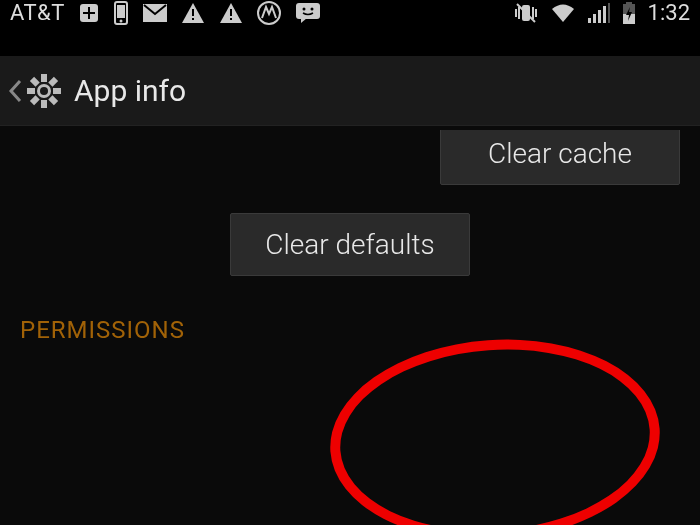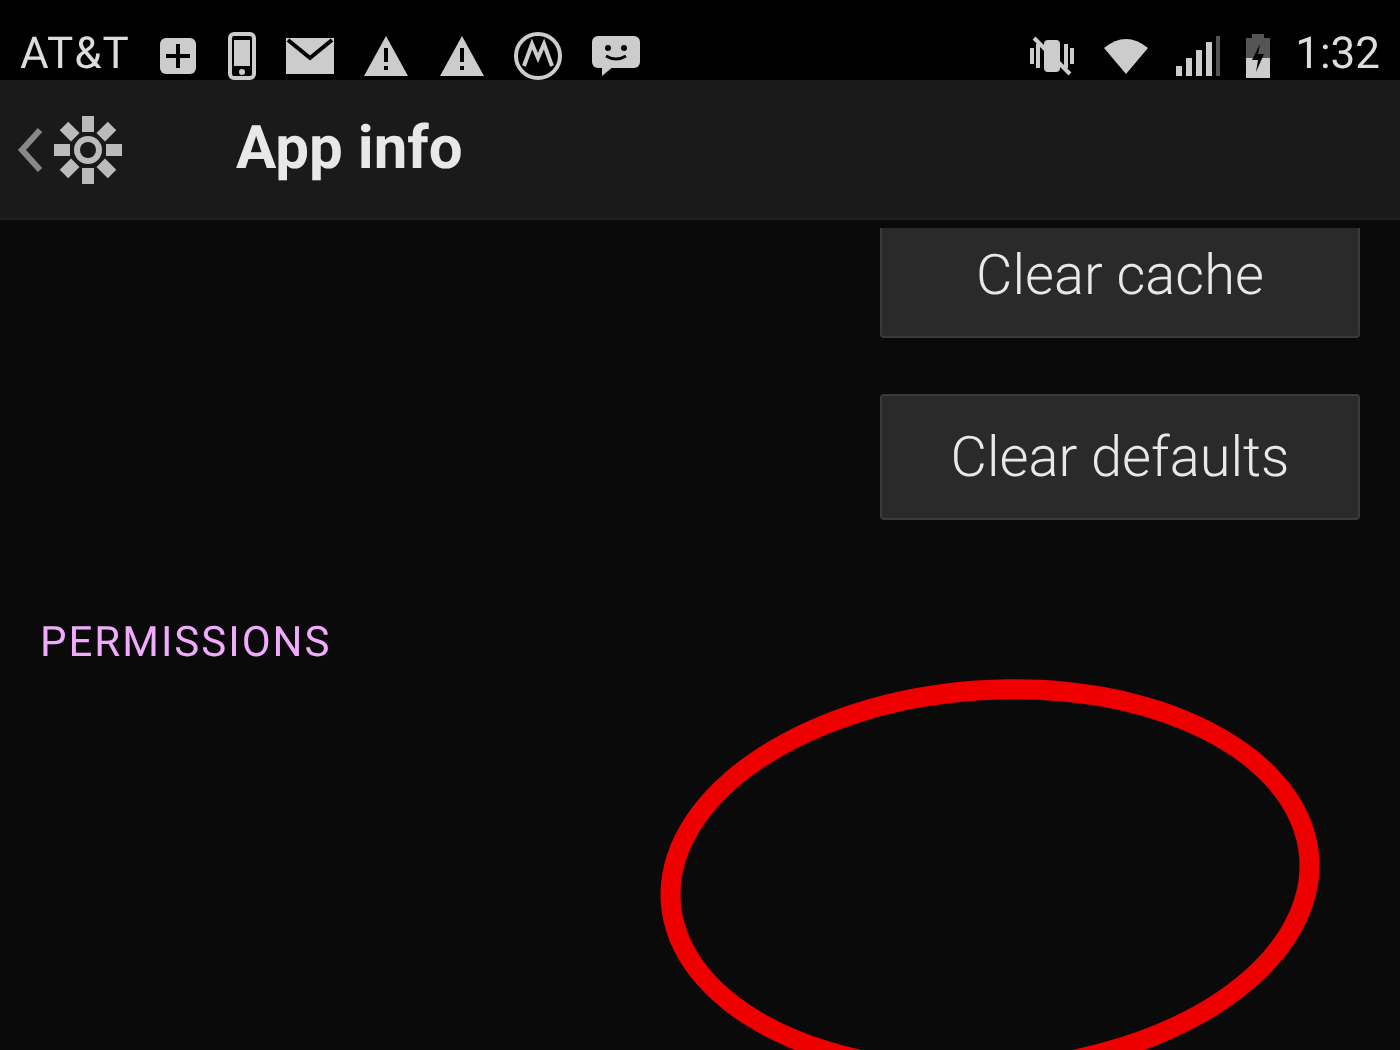--- a/index.html
+++ b/index.html
@@ -10,24 +10,24 @@
     body {
       width: 700px;
       height: 525px;
       background: #0a0a0a;
       font-family: Roboto, 'Helvetica Neue', Arial, sans-serif;
       color: #e0e0e0;
       overflow: hidden;
       position: relative;
     }
     .status-bar {
-      height: 40px;
+      height: 56px;
       background: #000;
       display: flex;
-      align-items: flex-end;
+      align-items: flex-start;
       justify-content: space-between;
       padding: 0 10px;
       font-size: 22px;
       color: #ccc;
     }
     .status-left {
       display: flex;
       align-items: center;
       gap: 14px;
     }
@@ -66,23 +66,22 @@
     .gear-icon {
       width: 40px;
       height: 40px;
       display: flex;
       align-items: center;
       justify-content: center;
       margin-right: 10px;
     }
     .header-title {
       font-size: 30px;
-      font-weight: 700;
+      font-weight: 400;
       color: #e8e8e8;
-      margin-left: 44px;
     }
     .content {
       padding: 4px 20px;
       background: #0a0a0a;
     }
     .clear-cache-row {
       display: flex;
       justify-content: flex-end;
       padding: 6px 0 28px 0;
       overflow: hidden;
@@ -111,28 +110,27 @@
       margin-bottom: 14px;
     }
     .section-body {
       font-size: 24px;
       color: #9a9a9a;
       line-height: 1.4;
       margin-bottom: 30px;
     }
     .clear-defaults-row {
       display: flex;
-      justify-content: flex-end;
+      justify-content: center;
       padding-bottom: 40px;
     }
     .permissions-header {
-      font-size: 21px;
-      color: #f0abfc;
+      font-size: 24px;
+      color: #a16207;
       letter-spacing: 1px;
-      margin-top: 10px;
     }
     .red-ellipse {
       position: absolute;
       border: 10px solid #ee0000;
       border-radius: 50%;
       width: 330px;
       height: 200px;
       left: 330px;
       top: 340px;
       pointer-events: none;

